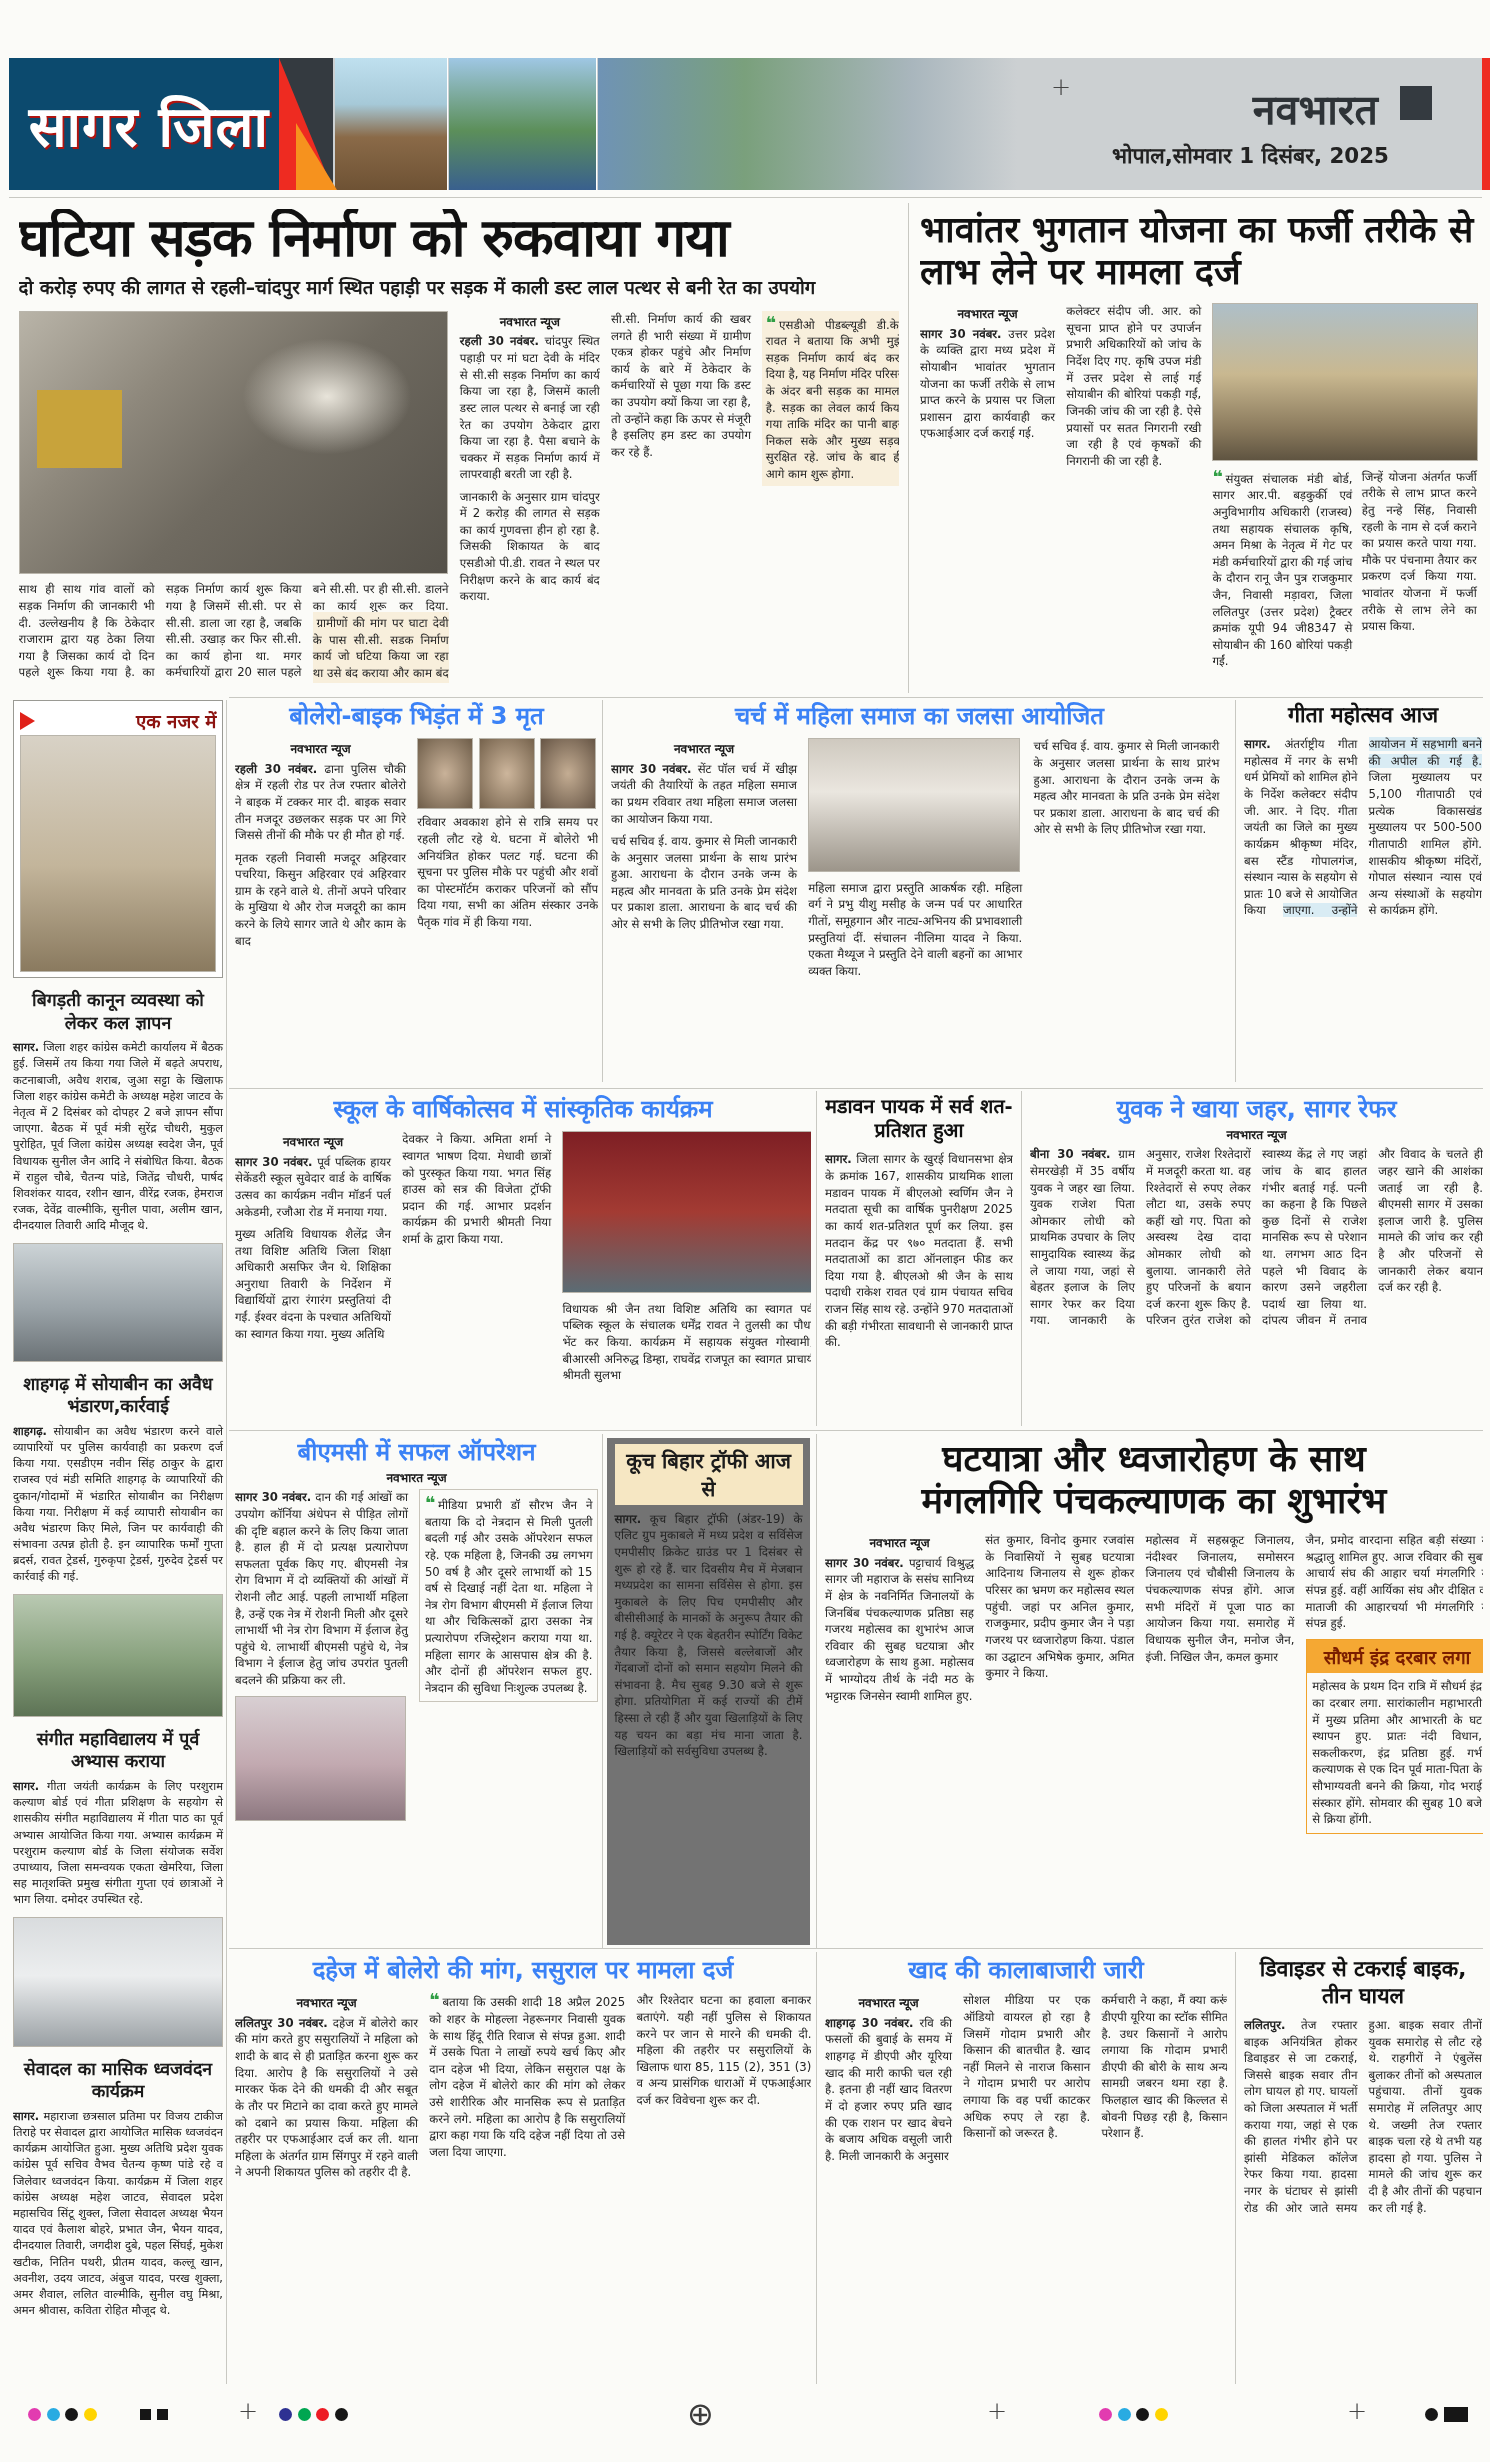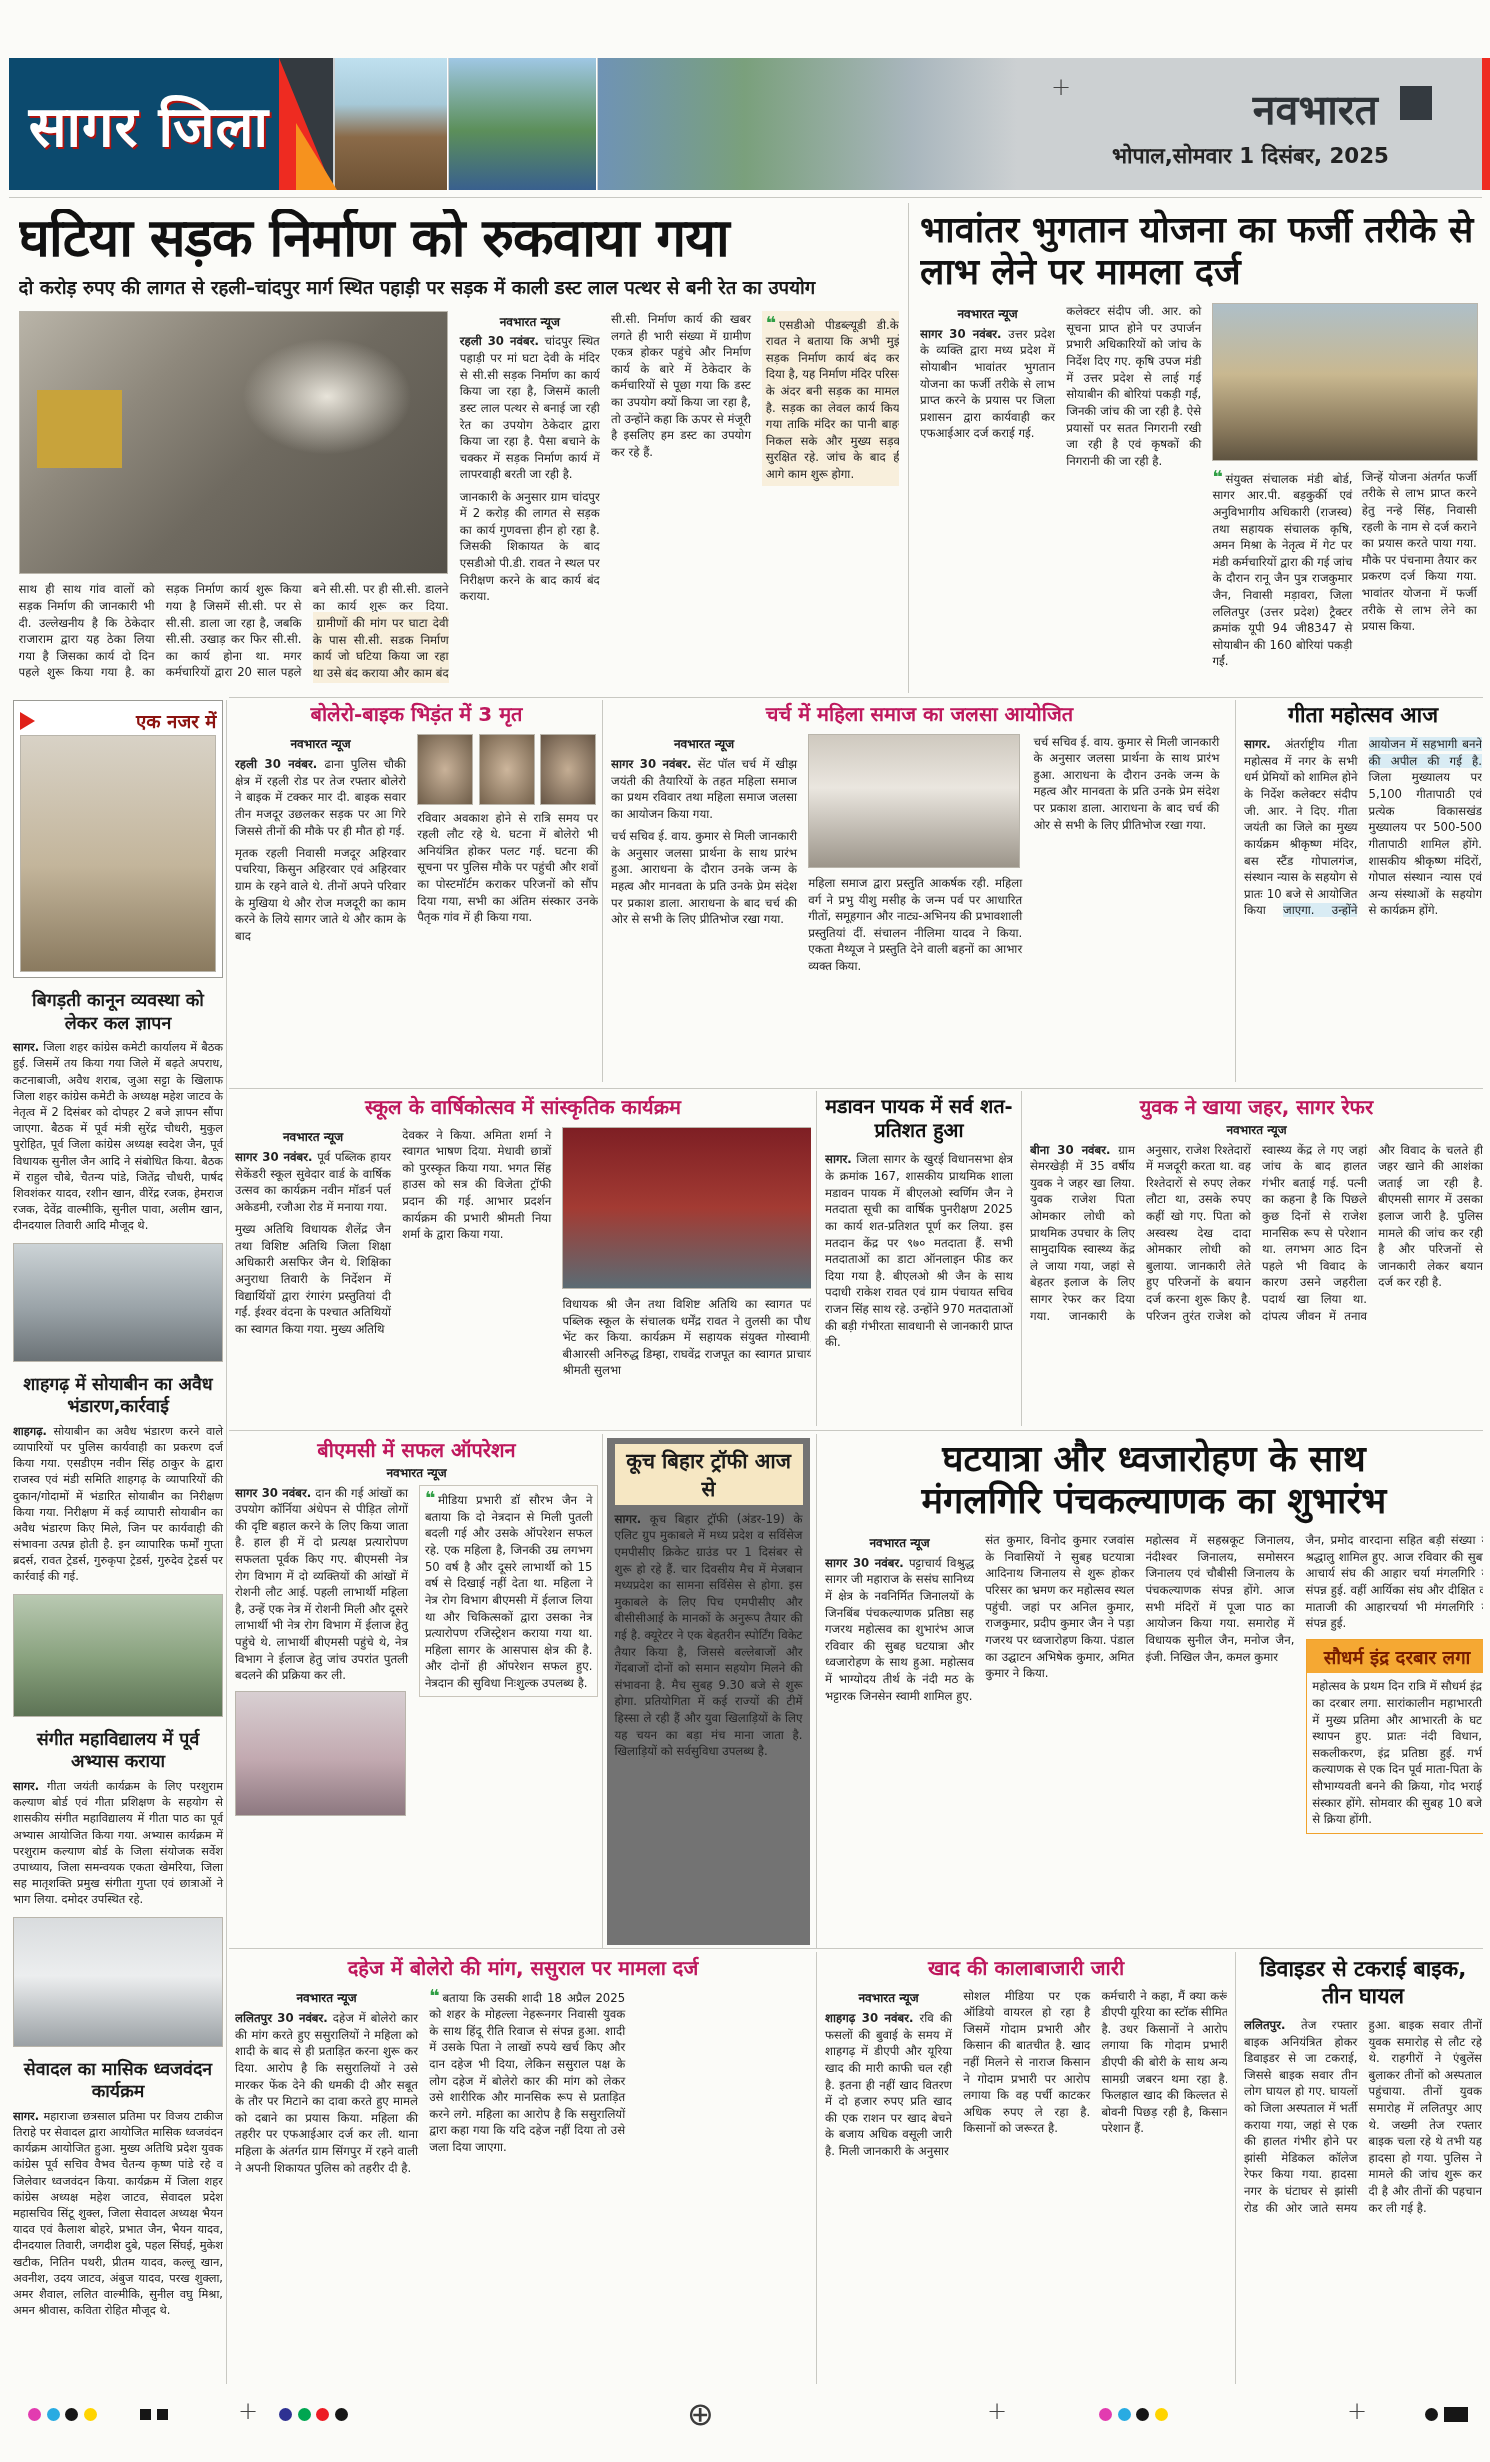--- a/index.html
+++ b/index.html
@@ -17,21 +17,21 @@
   .hd-photo{position:absolute;top:58px;height:132px;}
   .redbar{position:absolute;right:0;top:58px;width:8.4px;height:132px;background:#ee2b21;}
   .paper-name{position:absolute;right:112px;top:80px;font-size:41px;font-weight:800;color:#2e3337;}
   .mast-sq{position:absolute;right:58px;top:86px;width:32px;height:34px;background:#343a40;}
   .dateline-top{position:absolute;right:101px;top:140px;font-size:21.4px;font-weight:700;color:#222;}
   .regplus{position:absolute;color:#444;font-size:24px;font-weight:300;}
   
   .art{position:absolute;overflow:hidden;}
   .h-xl{font-size:53px;font-weight:800;line-height:1.08;letter-spacing:-0.9px;color:#111;}
   .h-lg{font-size:36px;font-weight:800;line-height:1.18;color:#111;}
-  .h-md{font-size:20px;font-weight:800;line-height:1.2;color:#be185d;text-align:center;}
+  .h-md{font-size:24px;font-weight:800;line-height:1.2;color:#3b82f6;text-align:center;}
   .h-sm{font-size:21.4px;font-weight:800;line-height:1.25;color:#111;text-align:center;}
   .sub{font-size:18.6px;font-weight:700;margin-top:9.3px;line-height:1.3;}
   .byline{font-size:12px;font-weight:700;text-align:center;margin:1.9px 0 3.7px;}
   .body{font-size:11.7px;line-height:1.42;text-align:justify;color:#222;}
   .dl{font-weight:700;}
   .row{display:flex;gap:11.2px;}
   .photo{position:relative;flex:none;border:0.9px solid #b9b5ab;}
   .cream{background:#f8efdc;padding:3.7px;}
   .bluehl{background:#d9ecf4;}
   .qmark{color:#2f9e44;font-size:17.7px;font-weight:800;margin-right:2.8px;line-height:1;}
@@ -316,20 +316,23 @@
     <div class="h-md">दहेज में बोलेरो की मांग, ससुराल पर मामला दर्ज</div>
     <div class="row" style="margin-top:7.5px;">
       <div style="width:183px;flex:none;">
         <div class="byline">नवभारत न्यूज</div>
         <div class="body"><b class="dl">ललितपुर 30 नवंबर.</b>
           <span>दहेज में बोलेरो कार की मांग करते हुए ससुरालियों ने महिला को शादी के बाद से ही प्रताड़ित करना शुरू कर दिया. आरोप है कि ससुरालियों ने उसे मारकर फेंक देने की धमकी दी और सबूत के तौर पर मिटाने का दावा करते हुए मामले को दबाने का प्रयास किया. महिला की तहरीर पर एफआईआर दर्ज कर ली. थाना महिला के अंतर्गत ग्राम सिंगपुर में रहने वाली ने अपनी शिकायत पुलिस को तहरीर दी है.</span></div>
       </div>
       <div style="width:196px;flex:none;">
         <div class="body"><span class="qmark">❝</span><span>बताया कि उसकी शादी 18 अप्रैल 2025 को शहर के मोहल्ला नेहरूनगर निवासी युवक के साथ हिंदू रीति रिवाज से संपन्न हुआ. शादी में उसके पिता ने लाखों रुपये खर्च किए और दान दहेज भी दिया, लेकिन ससुराल पक्ष के लोग दहेज में बोलेरो कार की मांग को लेकर उसे शारीरिक और मानसिक रूप से प्रताड़ित करने लगे. महिला का आरोप है कि ससुरालियों द्वारा कहा गया कि यदि दहेज नहीं दिया तो उसे जला दिया जाएगा.</span></div>
       </div>
+      <div style="width:175px;flex:none;">
+        <div class="body">और रिश्तेदार घटना का हवाला बनाकर बताएंगे. यही नहीं पुलिस से शिकायत करने पर जान से मारने की धमकी दी. महिला की तहरीर पर ससुरालियों के खिलाफ धारा 85, 115 (2), 351 (3) व अन्य प्रासंगिक धाराओं में एफआईआर दर्ज कर विवेचना शुरू कर दी.</div>
+      </div>
     </div>
   </div>
 
   <div class="vr" style="left:816px;top:1952px;width:0.9px;height:432px;"></div>
   <div class="art" style="left:825px;top:1956px;width:402px;height:425px;">
     <div class="h-md">खाद की कालाबाजारी जारी</div>
     <div class="row" style="margin-top:7.5px;">
       <div style="width:127px;flex:none;">
         <div class="byline">नवभारत न्यूज</div>
         <div class="body"><b class="dl">शाहगढ़ 30 नवंबर.</b>

